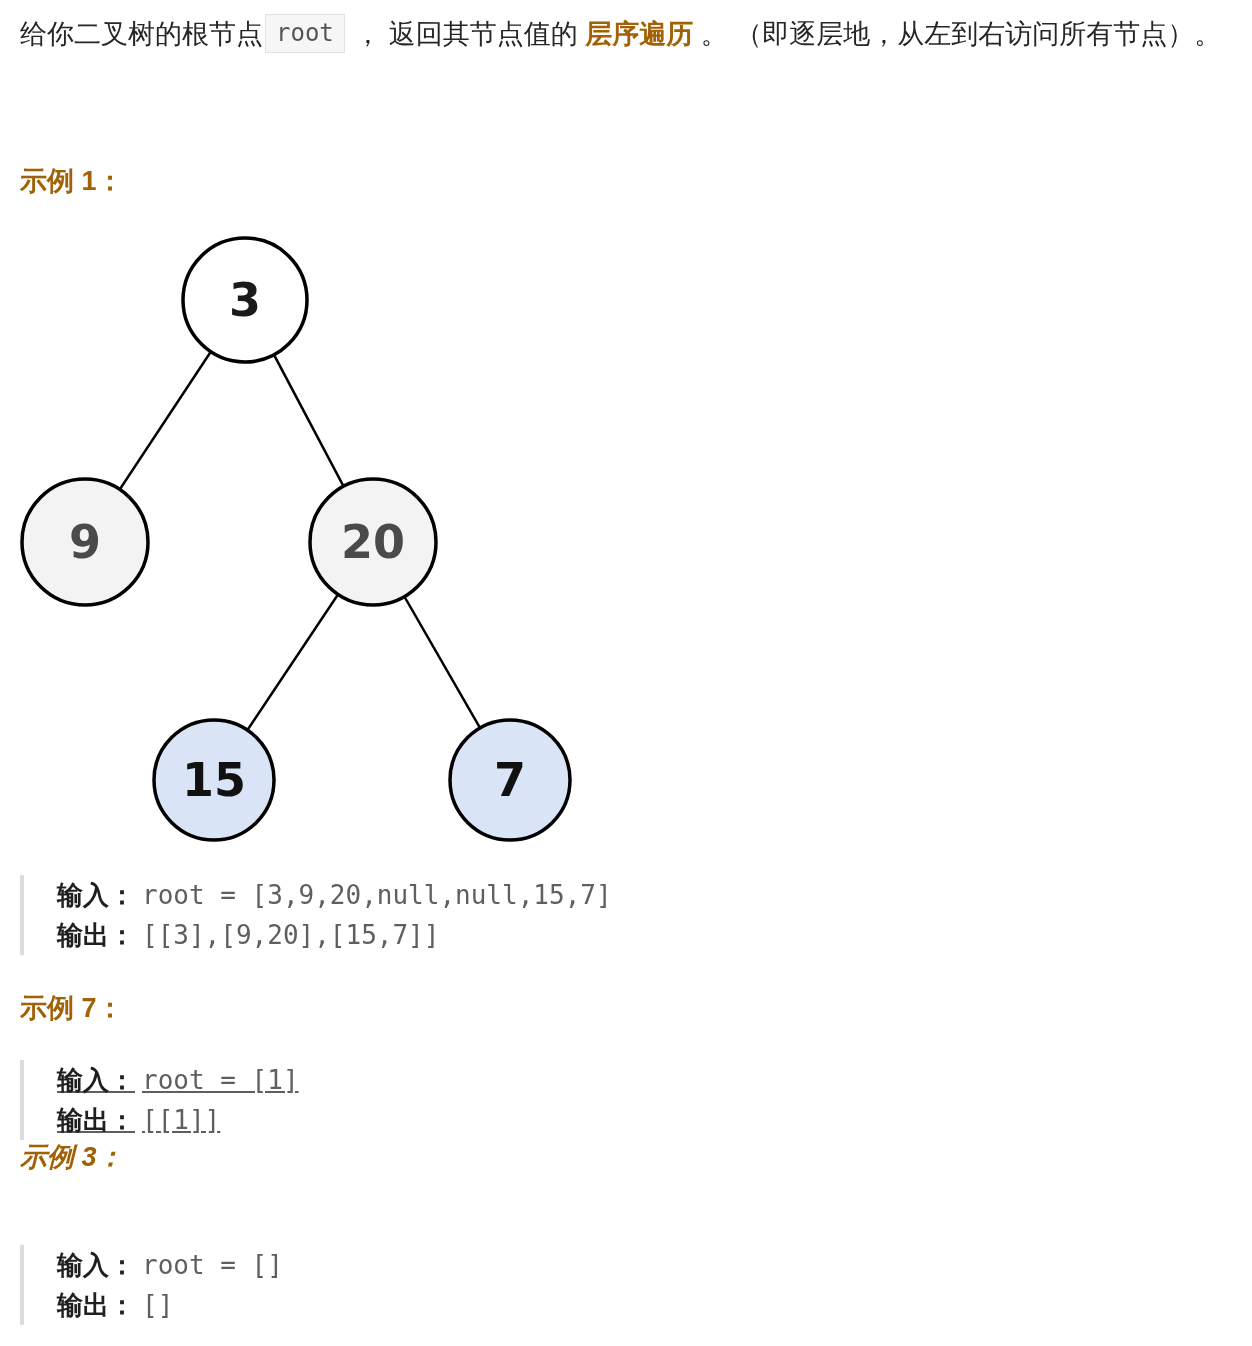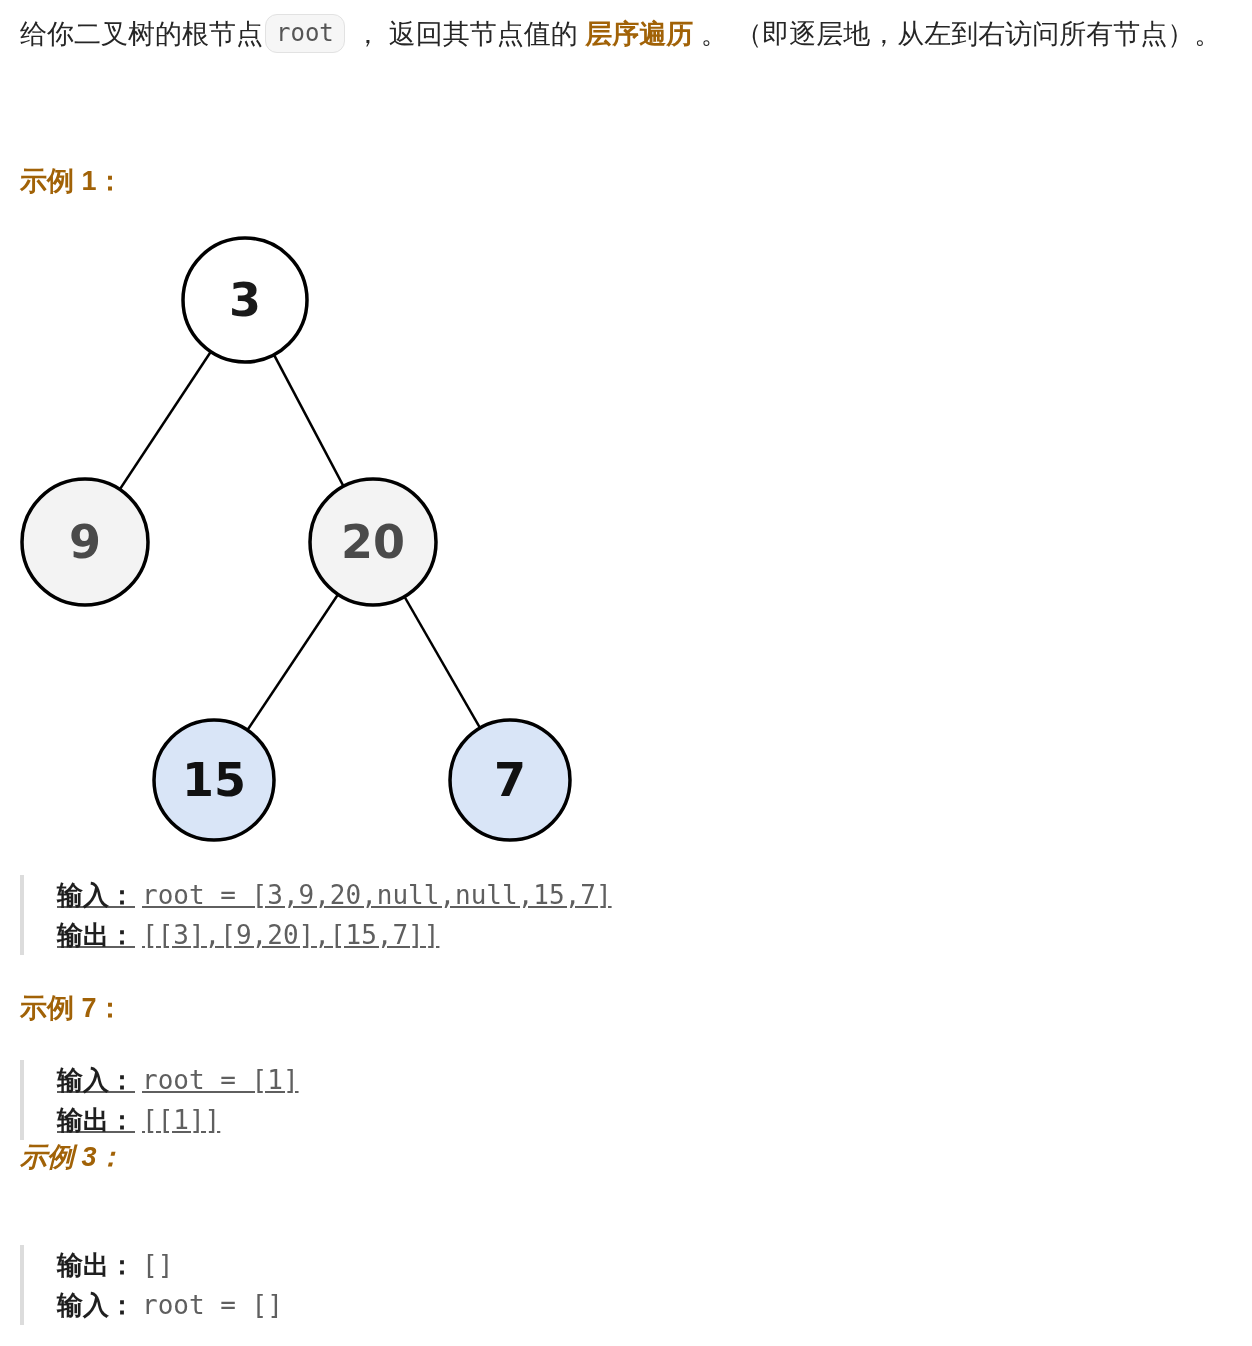--- a/index.html
+++ b/index.html
@@ -25,21 +25,21 @@
   }
   .statement strong{font-weight:700;color:#a16207;}
   .chip{
     display:inline-block;
     font-family:"DejaVu Sans Mono","Liberation Mono",monospace;
     font-size:24px;
     line-height:30px;
     color:#555555;
     background:#f6f6f6;
     border:1px solid #e2e2e2;
-    border-radius:12px;
+    border-radius:0;
     padding:3px 10px 4px 10px;
     margin:0 2px;
     vertical-align:2px;
   }
   .heading{
     position:absolute;
     left:20px;
     margin:0;
     font-size:27px;
     font-weight:700;
@@ -66,21 +66,21 @@
     position:absolute;
     left:20px;
     width:680px;
     border-left:4px solid #dcdcdc;
     padding:0 0 0 33px;
     font-family:"DejaVu Sans Mono","Liberation Mono",monospace;
     font-size:26px;
     line-height:40px;
     color:#5f5f5f;
   }
-  .example.pos1{top:875px;text-decoration:underline;}
+  .example.pos1{top:875px;}
   .example.pos2{top:1060px;text-decoration:underline;}
   .example.pos3{top:1245px;}
   .io-line{white-space:pre;}
   .io-line b{
     font-family:"Liberation Sans","DejaVu Sans",sans-serif;
     font-weight:700;
     color:#1f1f1f;
     margin-right:7px;
   }
 </style>
@@ -118,17 +118,17 @@
   <h3 class="heading pos2">示例 7：</h3>
 
   <div class="example pos2">
     <div class="io-line"><b>输入：</b><span>root = [1]</span></div>
     <div class="io-line"><b>输出：</b><span>[[1]]</span></div>
   </div>
 
   <h3 class="heading pos3">示例 3：</h3>
 
   <div class="example pos3">
+    <div class="io-line"><b>输入：</b><span>root = []</span></div>
     <div class="io-line"><b>输出：</b><span>[]</span></div>
-    <div class="io-line"><b>输入：</b><span>root = []</span></div>
   </div>
 
 </div>
 
 </body></html>

